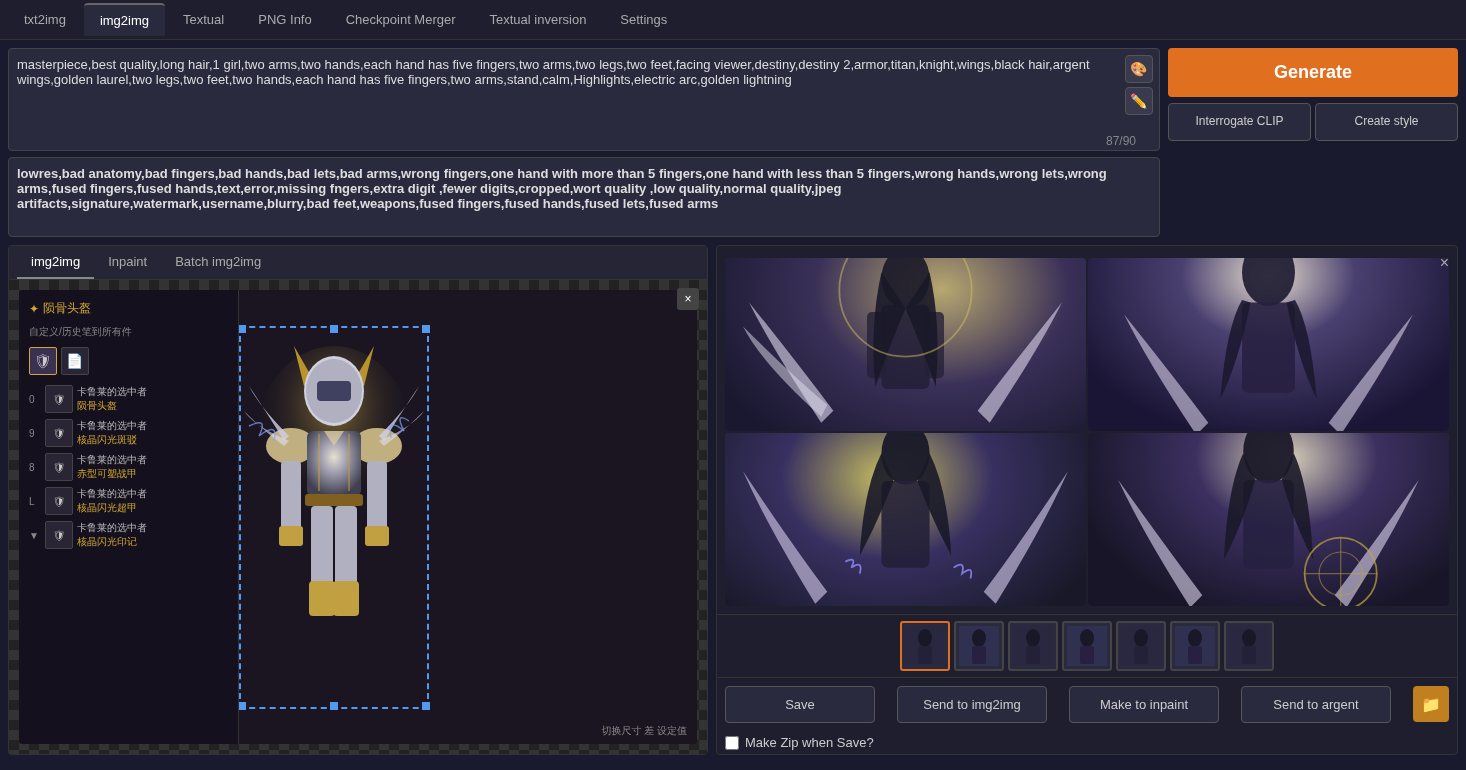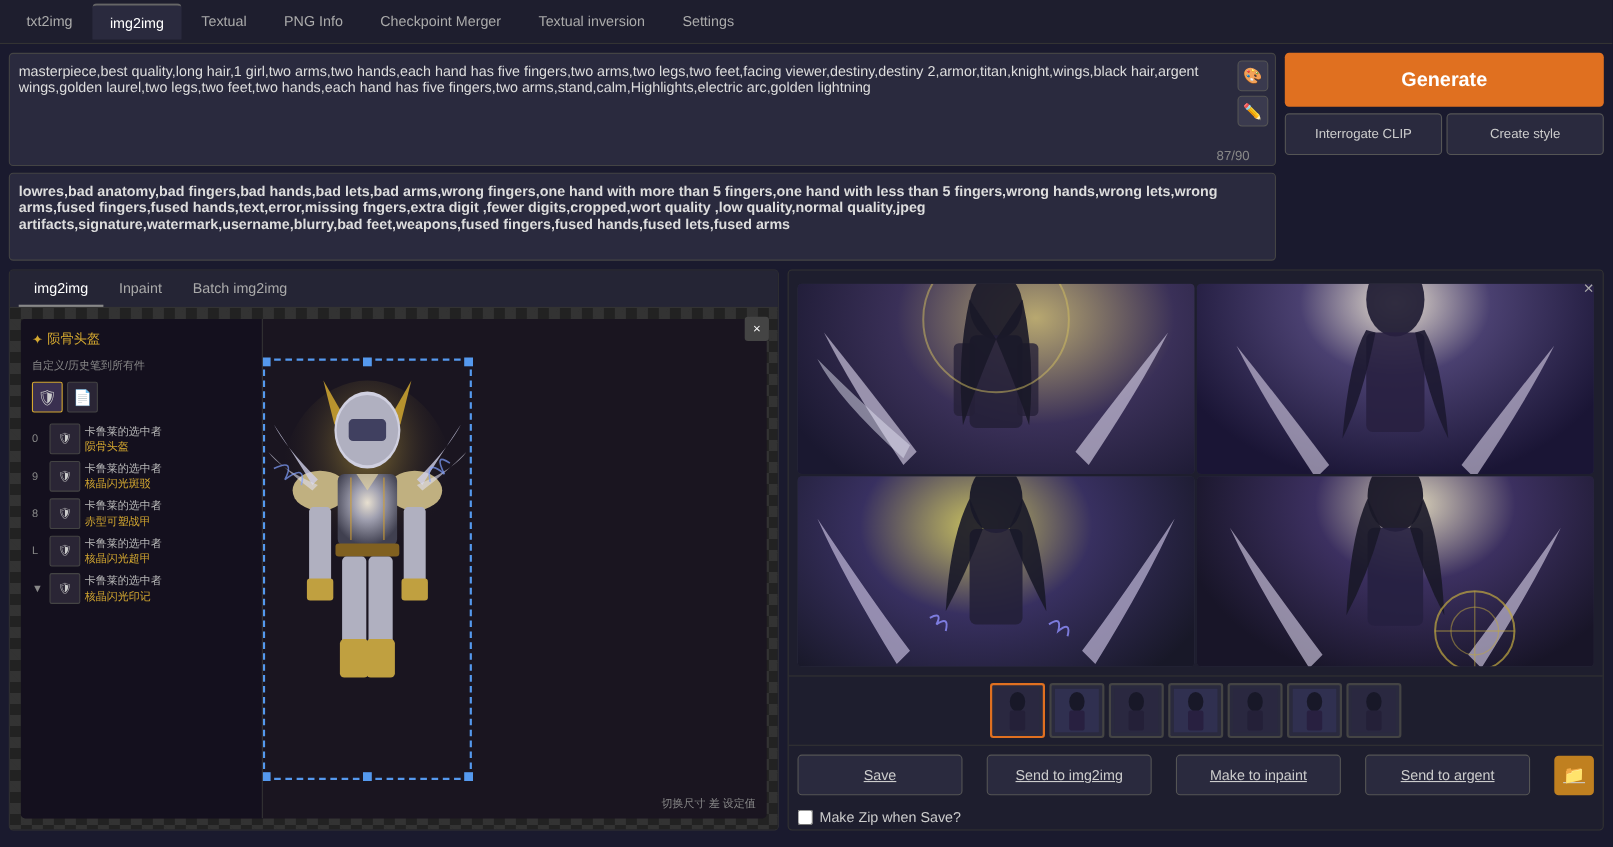--- a/index.html
+++ b/index.html
@@ -377,25 +377,24 @@
       display: flex;
       align-items: center;
       justify-content: center;
       font-size: 18px;
     }
     .thumbnail.selected { border-color: #e07020; }
 
     
     .bottom-action-bar {
       display: flex;
-      align-items: flex-end;
+      align-items: flex-start;
       gap: 22px;
       padding: 8px;
       border-top: 1px solid #333;
-      text-decoration: underline;
     }
 
     .bar-btn {
       flex: 1;
       padding: 10px 8px;
       background: #2a2a3e;
       border: 1px solid #555;
       color: #ccc;
       border-radius: 4px;
       cursor: pointer;

